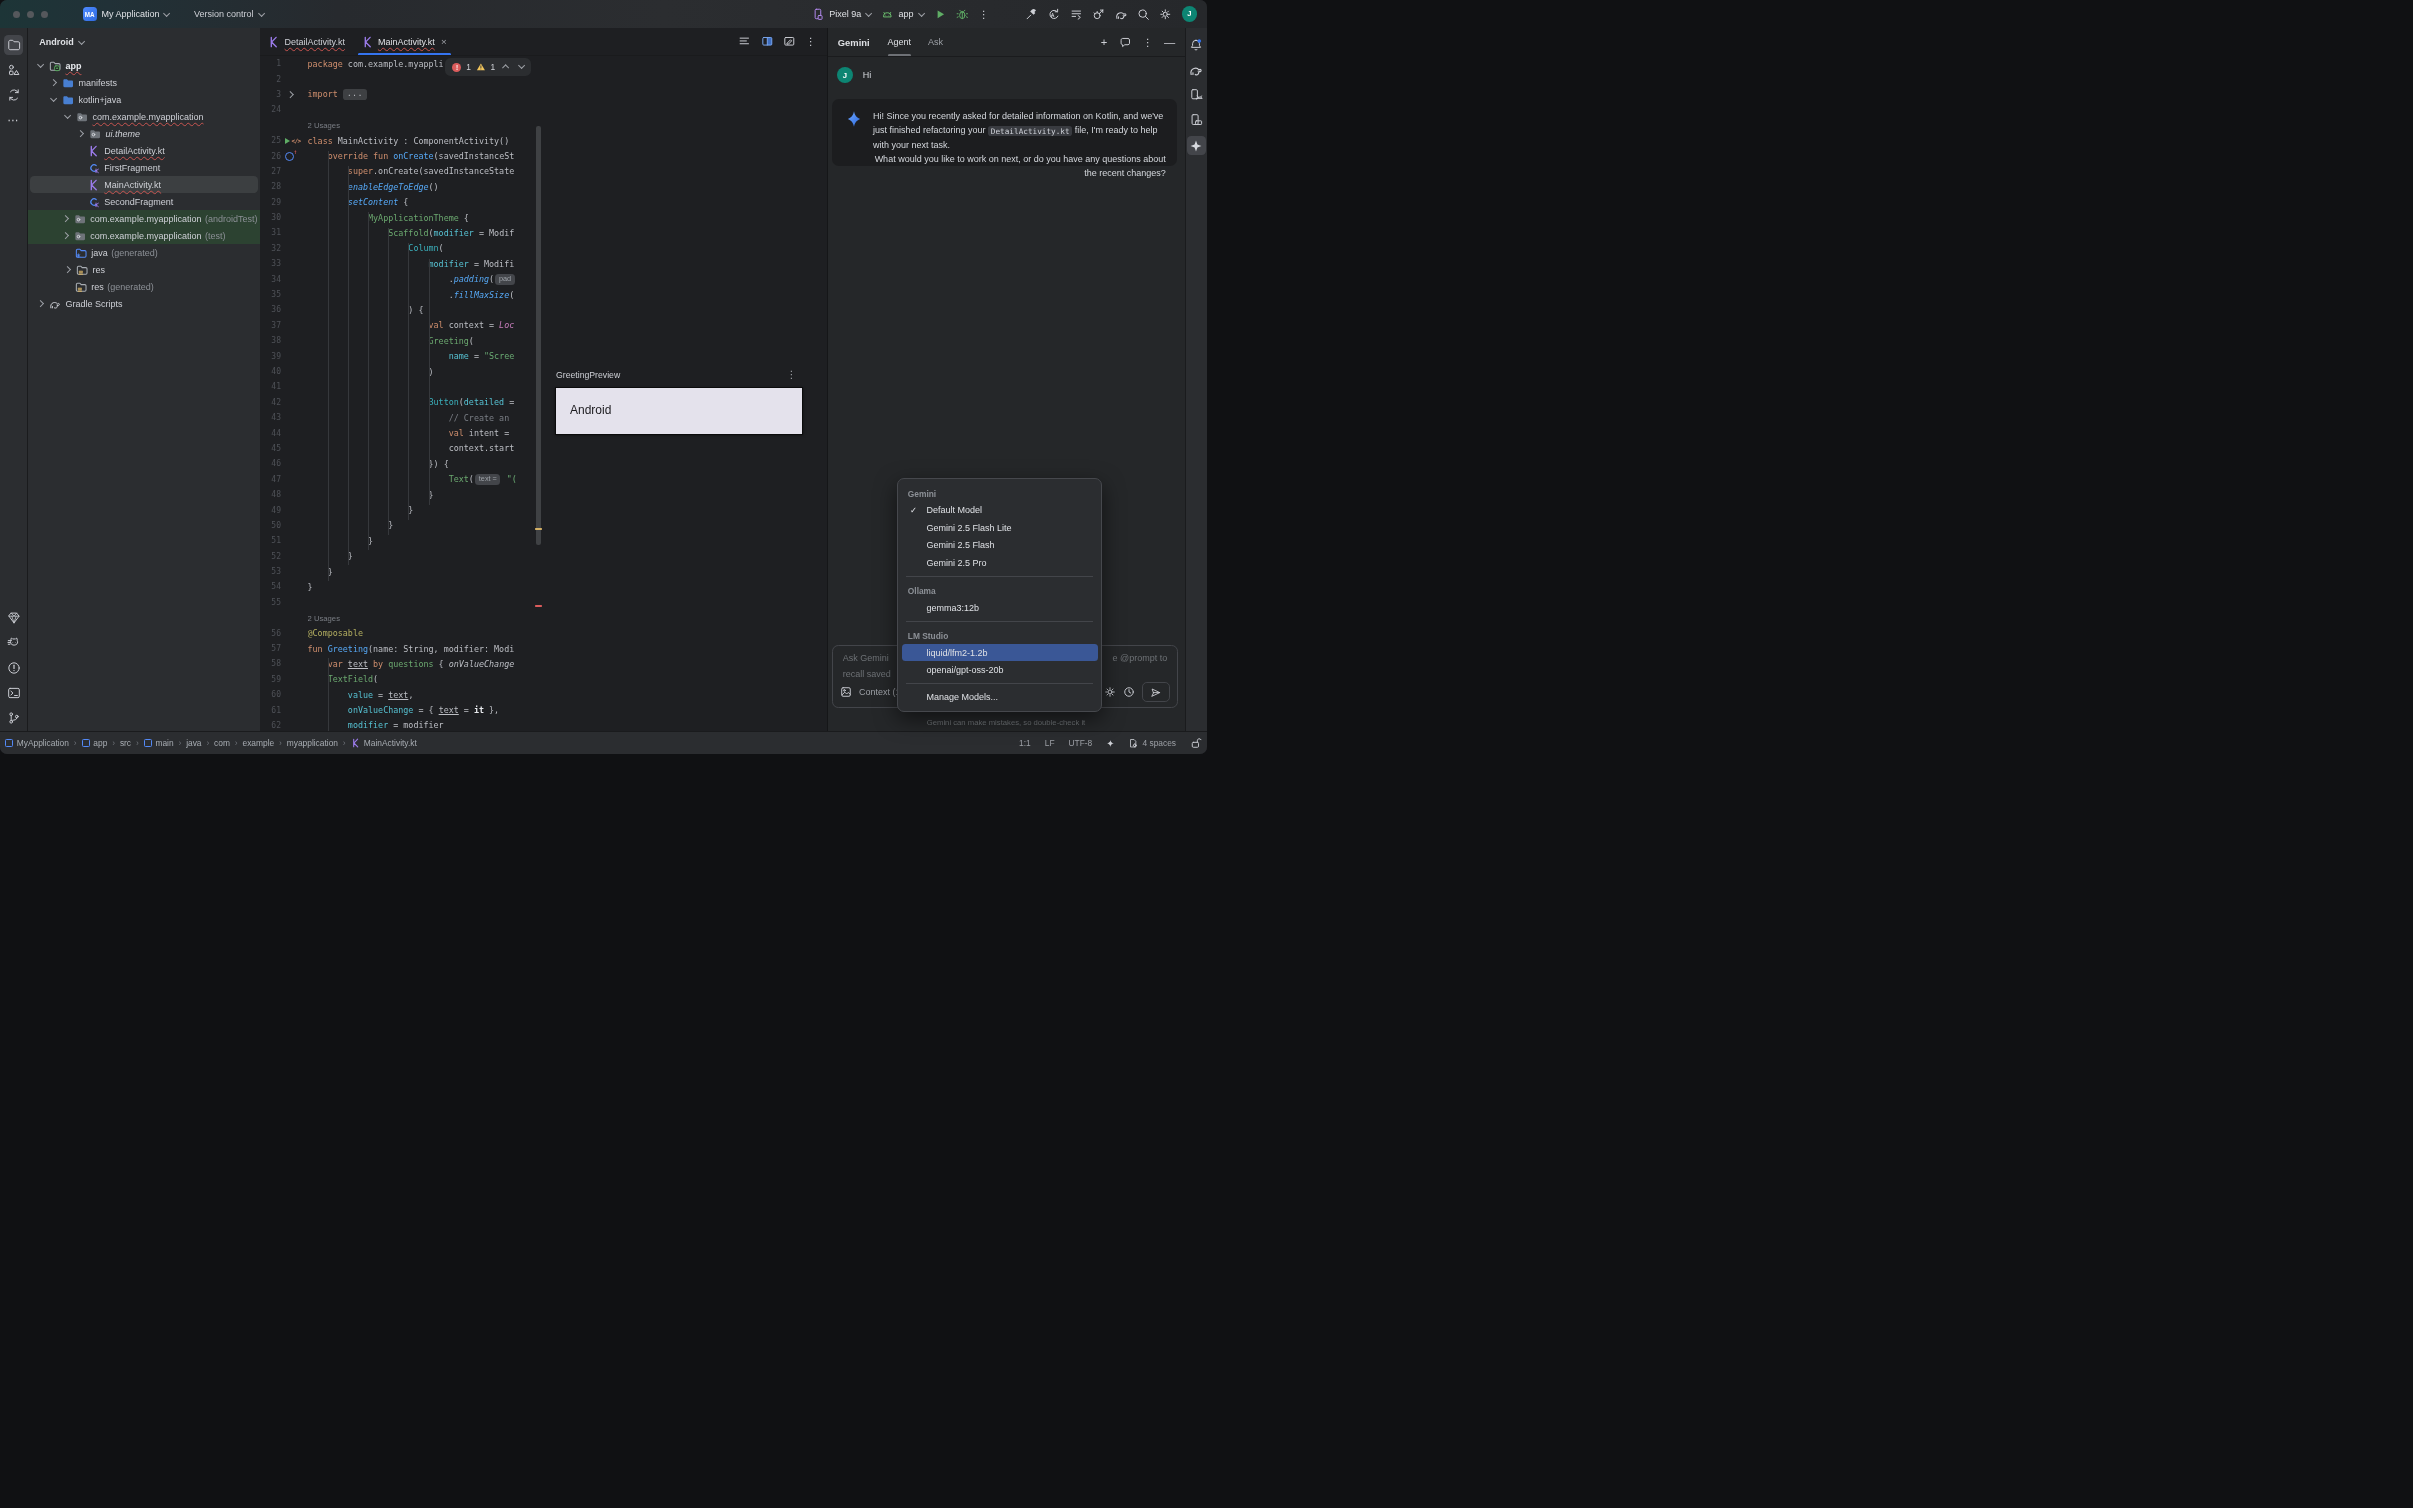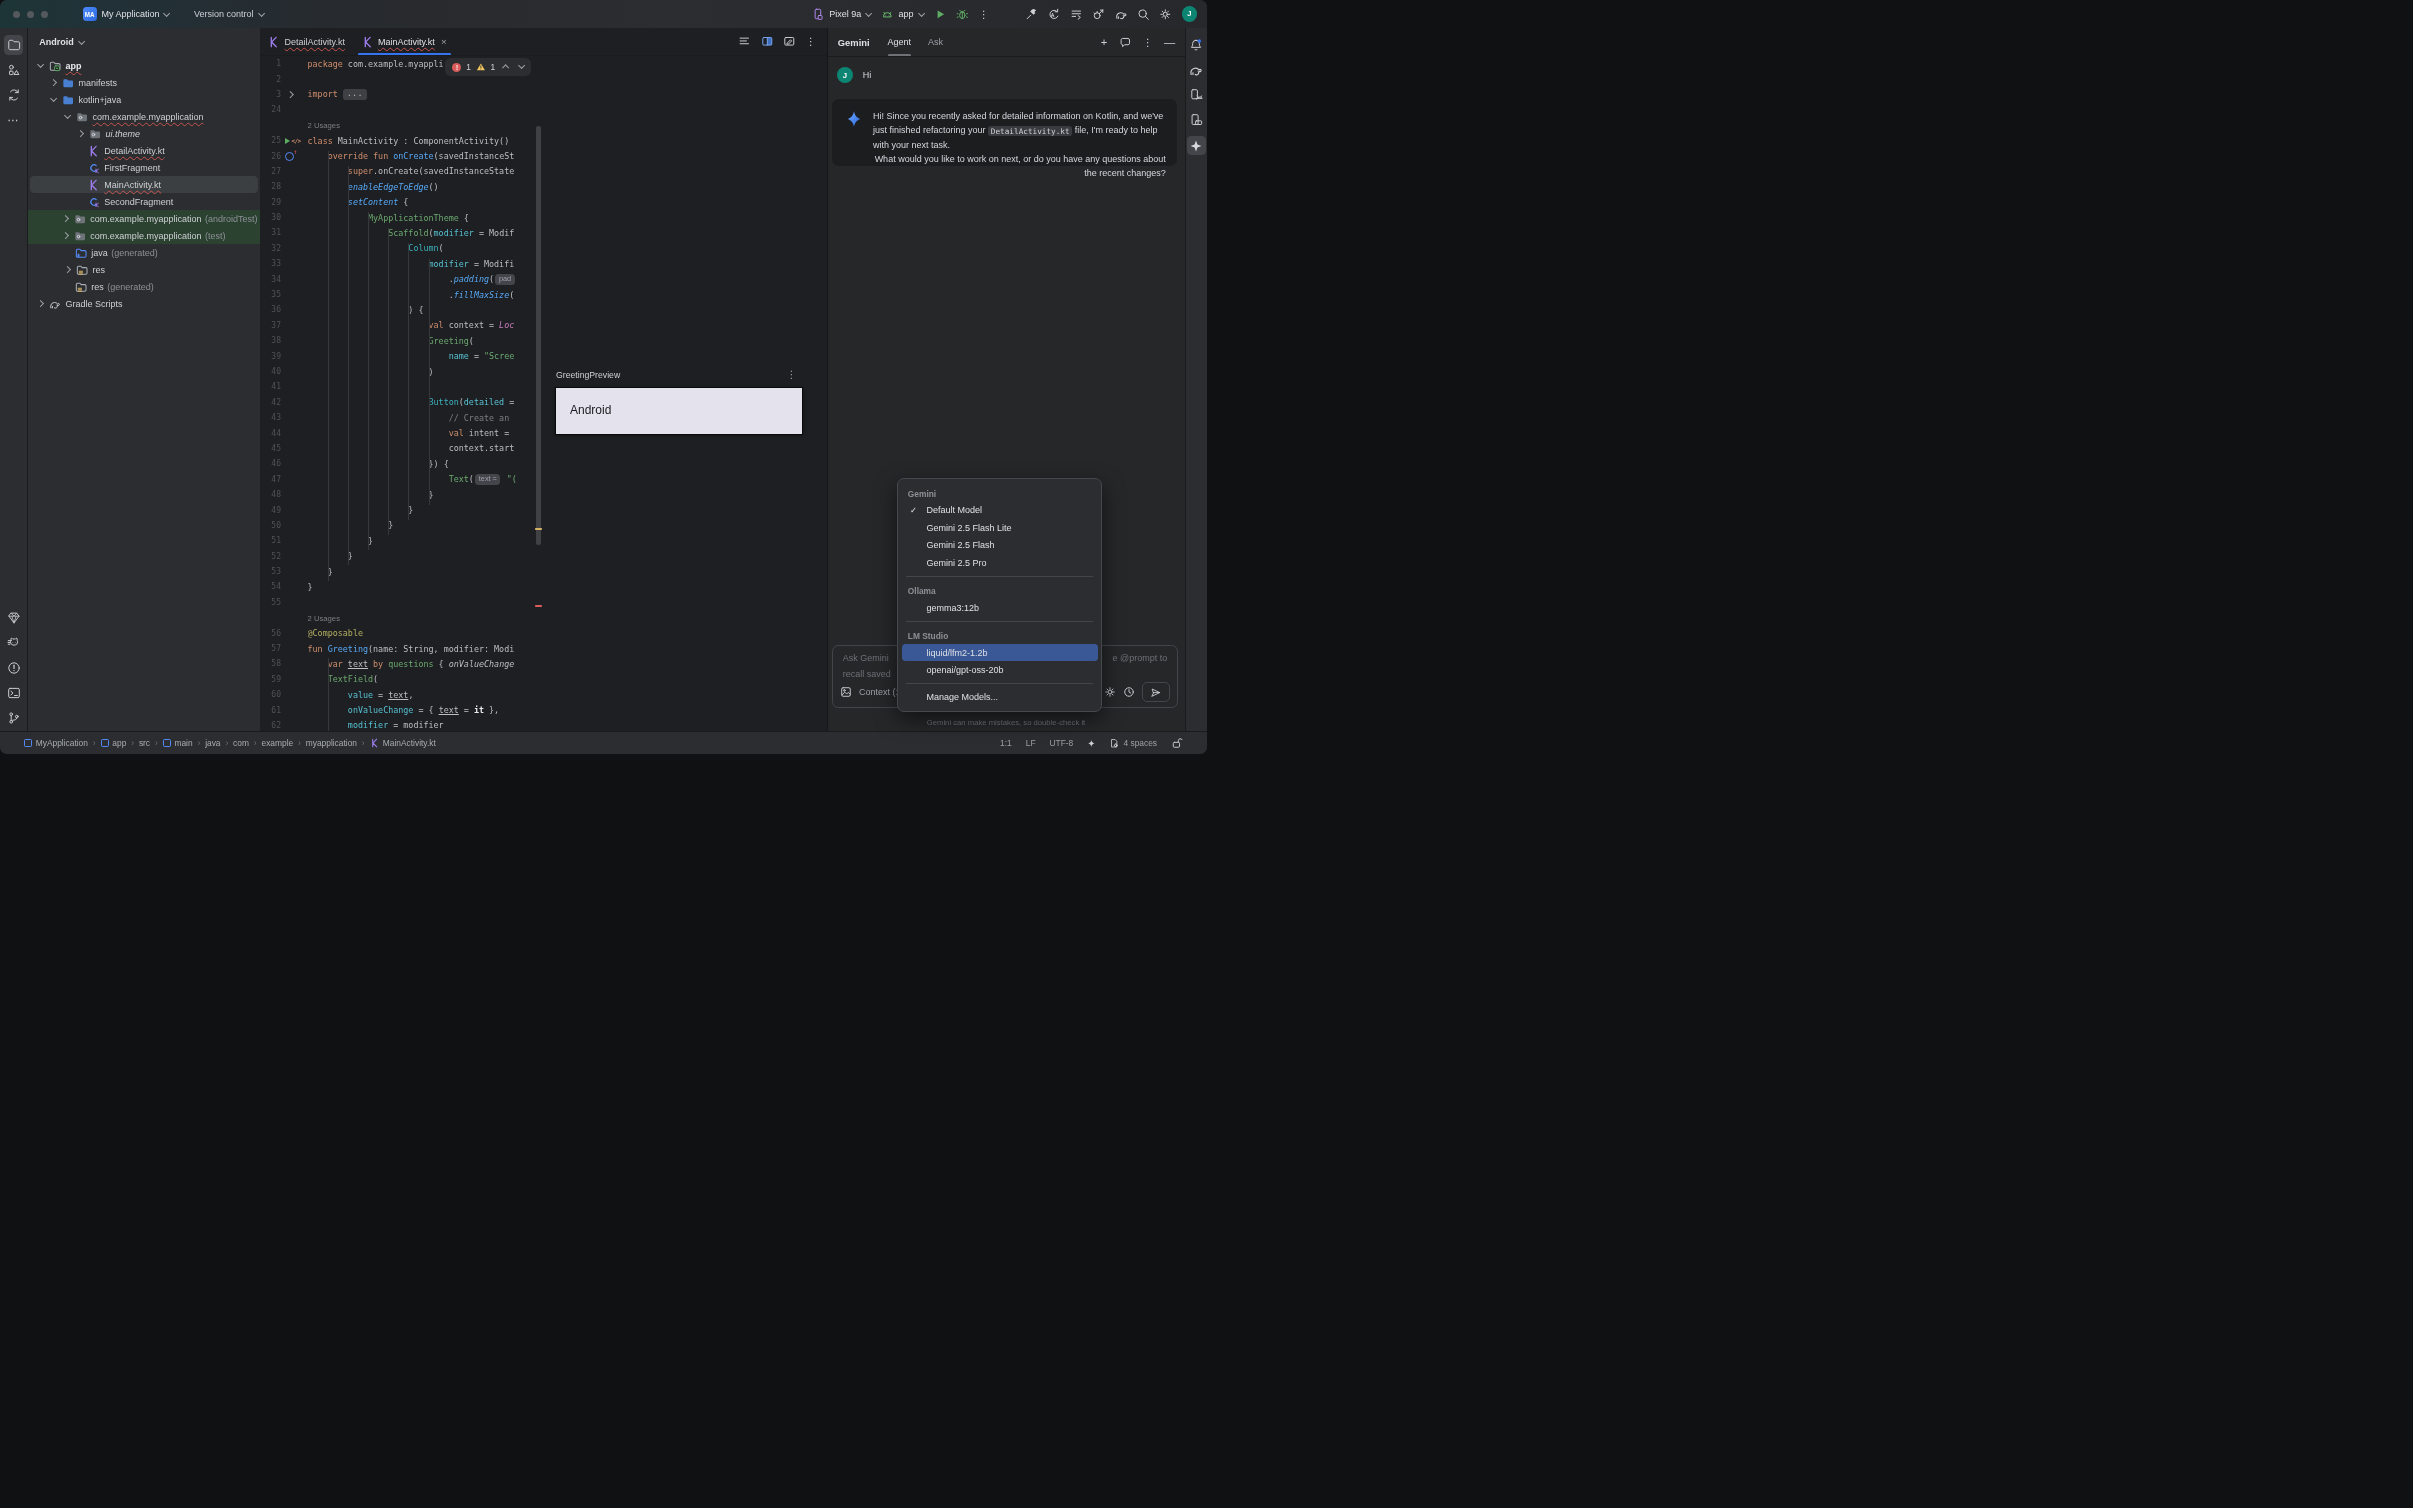--- a/index.html
+++ b/index.html
@@ -118,21 +118,21 @@
   
   #gin{position:absolute;left:832px;top:645px;width:346px;height:63px;border:0.7px solid #43454A;border-radius:6.3px;box-sizing:border-box;}
   .ph{position:absolute;color:#6E7276;font-size:9px;}
   #ginrow{position:absolute;left:7px;right:7px;bottom:5.6px;height:18px;display:flex;align-items:center;gap:7px;}
   #ctx{display:flex;align-items:center;gap:4.2px;color:#9DA0A6;font-size:9px;}
   #modelbtn{margin-left:auto;background:#3B3D41;border-radius:3.5px;color:#9DA0A6;font-size:8.7px;padding:2.8px 6.3px;display:flex;align-items:center;}
   #sendbtn{width:26.5px;height:18px;border:0.7px solid #43454A;border-radius:4.9px;display:flex;align-items:center;justify-content:center;}
   #disclaimer{position:absolute;left:827px;top:718px;width:358px;text-align:center;font-size:7.7px;color:#6E7276;}
   
   #status{left:0;top:731px;width:1207px;height:23px;background:#2B2D30;border-top:0.7px solid #1A1B1D;
-    display:flex;align-items:center;padding:0 24px;box-sizing:border-box;font-size:8.4px;color:#A8ADB3;}
+    display:flex;align-items:center;padding:0 5px;box-sizing:border-box;font-size:8.4px;color:#A8ADB3;}
   #crumbs{display:flex;align-items:center;gap:4.9px;}
   .csep{color:#6F737A;font-size:8.4px;}
   .modic{width:6.3px;height:6.3px;border:1.1px solid #548AF7;border-radius:1.4px;display:inline-block;}
   #sright{margin-left:auto;display:flex;align-items:center;gap:14px;color:#9DA0A6;}
   svg{display:block;}
 </style>
 </head>
 <body>
 
 <div id="root">

